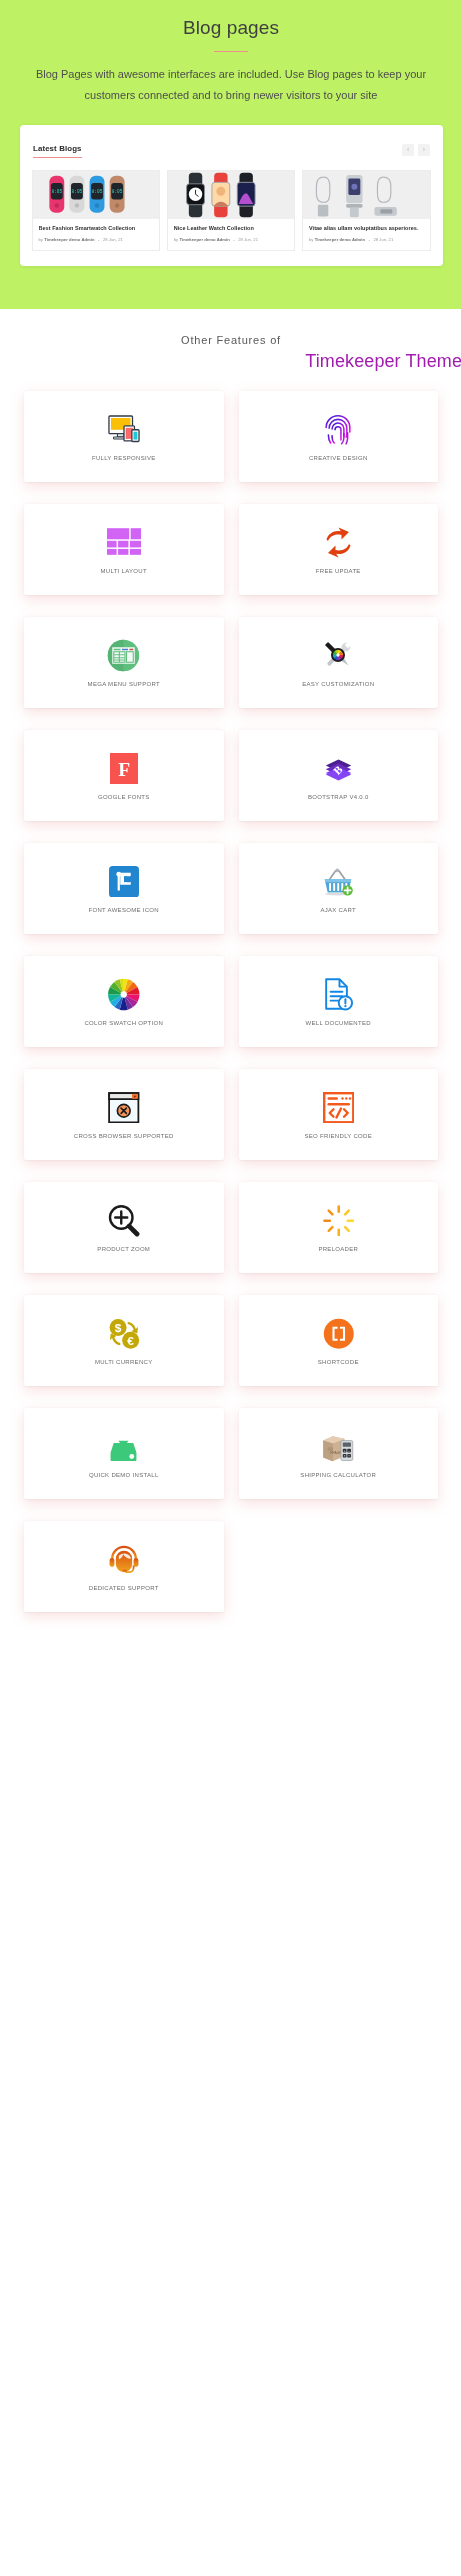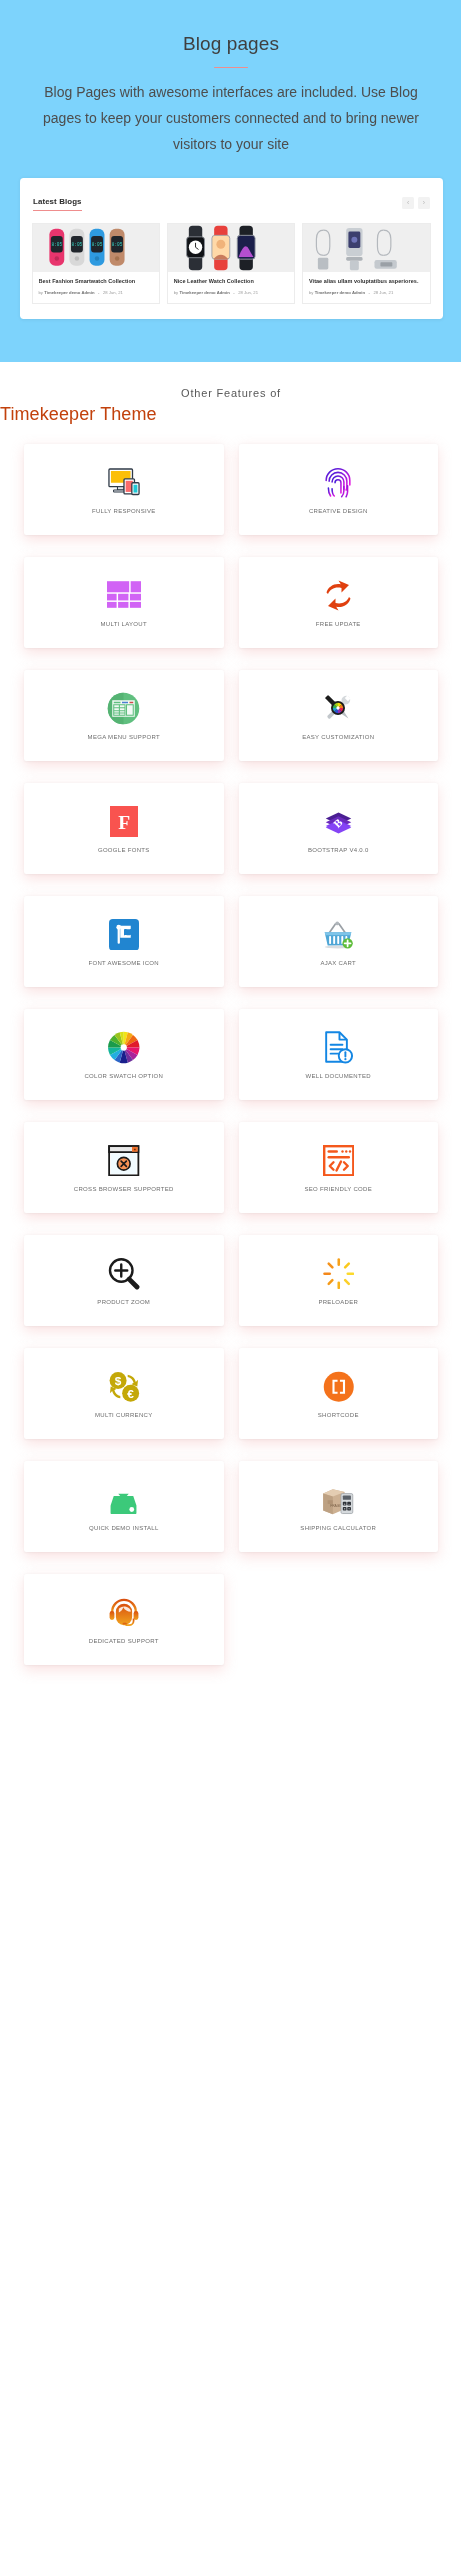--- a/index.html
+++ b/index.html
@@ -6,42 +6,42 @@
   html, body {
     width: 462px;
     background: #ffffff;
     font-family: "Liberation Sans", sans-serif;
     -webkit-font-smoothing: antialiased;
   }
   body { width: 462px; overflow-x: hidden; }
 
   
   .blog-section {
-    background: #7dd3fc;
-    padding: 33px 0 43px;
+    background: #bef264;
+    padding: 17px 0 43px;
     width: 462px;
   }
   .blog-title {
     text-align: center;
     font-size: 19px;
     font-weight: 400;
     color: #3f3f3f;
     letter-spacing: 0.1px;
     line-height: 1.2;
   }
   .title-rule {
     width: 34px;
     height: 1.5px;
     background: #ef8d8d;
     margin: 11.2px auto 0;
     border-radius: 1.5px;
   }
   .blog-sub {
     text-align: center;
-    font-size: 14px;
+    font-size: 11px;
     color: #4d4d4d;
     line-height: 1.85;
     max-width: 411px;
     margin: 12px auto 0;
     font-weight: 400;
   }
 
   .blog-card-panel {
     margin: 19.5px auto 0;
     width: 423px;
@@ -123,23 +123,23 @@
     padding: 25.5px 0 22.5px;
   }
   .feat-eyebrow {
     text-align: center;
     font-size: 11px;
     color: #585858;
     letter-spacing: 0.8px;
     font-weight: 400;
   }
   .feat-heading {
-    text-align: left;
+    text-align: right;
     font-size: 18px;
-    color: #c2410c;
+    color: #a21caf;
     font-weight: 400;
     margin-top: 4.5px;
     letter-spacing: 0.1px;
   }
 
   .feat-grid {
     display: grid;
     grid-template-columns: repeat(2, 1fr);
     gap: 22px 15px;
     width: 414px;

